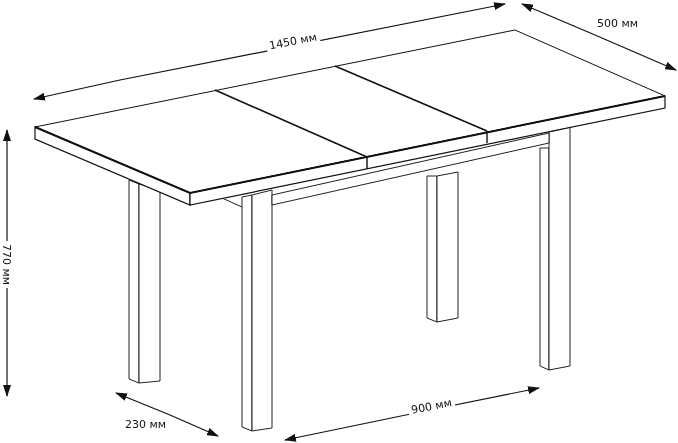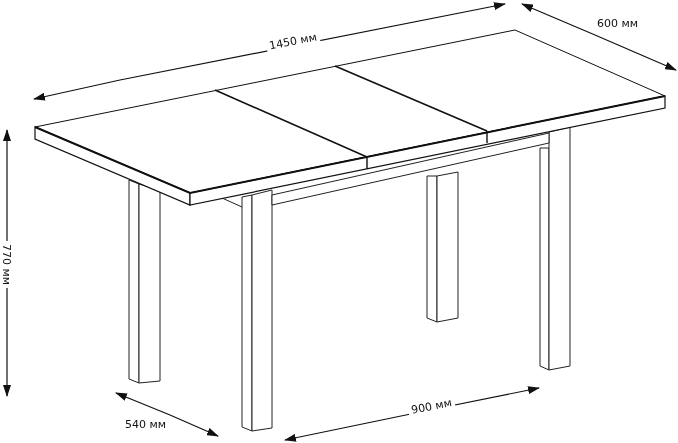--- a/index.html
+++ b/index.html
@@ -69,17 +69,17 @@
 
       <line x1="170" y1="415" x2="116" y2="393" marker-end="url(#arr)"></line>
       <line x1="170" y1="415" x2="218" y2="436" marker-end="url(#arr)"></line>
 
       <line x1="430" y1="410" x2="285" y2="440" marker-end="url(#arr)"></line>
       <line x1="430" y1="410" x2="539" y2="388" marker-end="url(#arr)"></line>
     </g>
   </svg>
 
   <span class="dim-label" style="left:266px;top:35px;transform:rotate(-11deg);">1450 мм</span>
-  <span class="dim-label" style="left:594px;top:17px;">600 мм</span>
+  <span class="dim-label" style="left:594px;top:17px;">500 мм</span>
   <span class="dim-label" style="left:-17px;top:258px;transform:rotate(90deg);">770 мм</span>
-  <span class="dim-label" style="left:122px;top:418px;">540 мм</span>
+  <span class="dim-label" style="left:122px;top:418px;">230 мм</span>
   <span class="dim-label" style="left:408px;top:400px;transform:rotate(-11deg);">900 мм</span>
 </div>
 
 </body></html>

